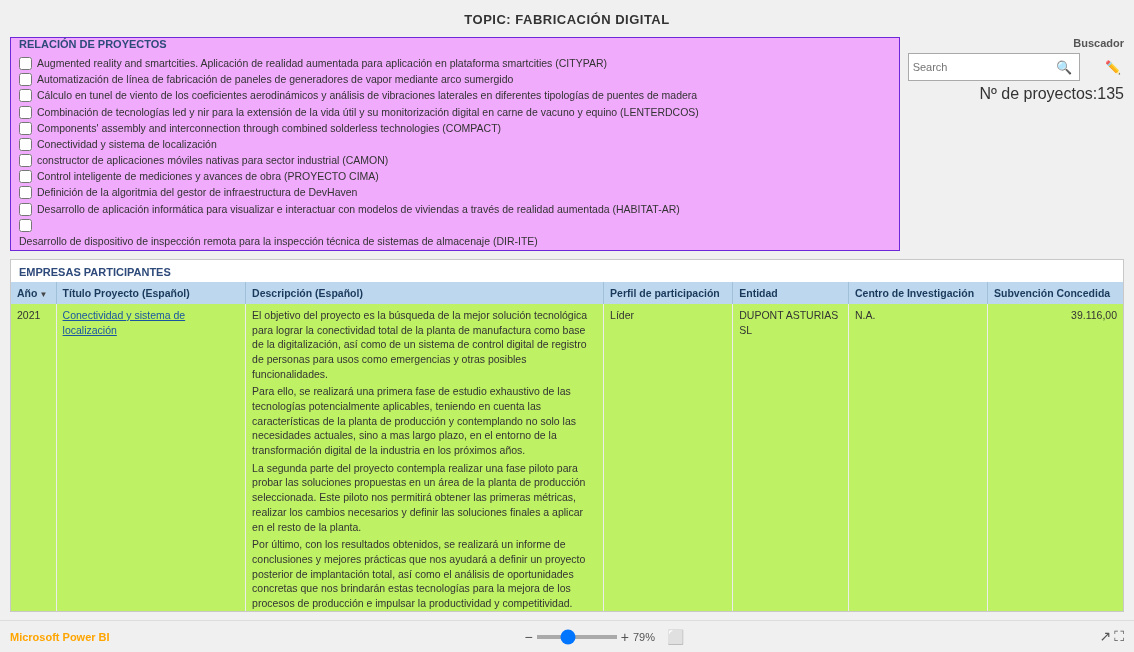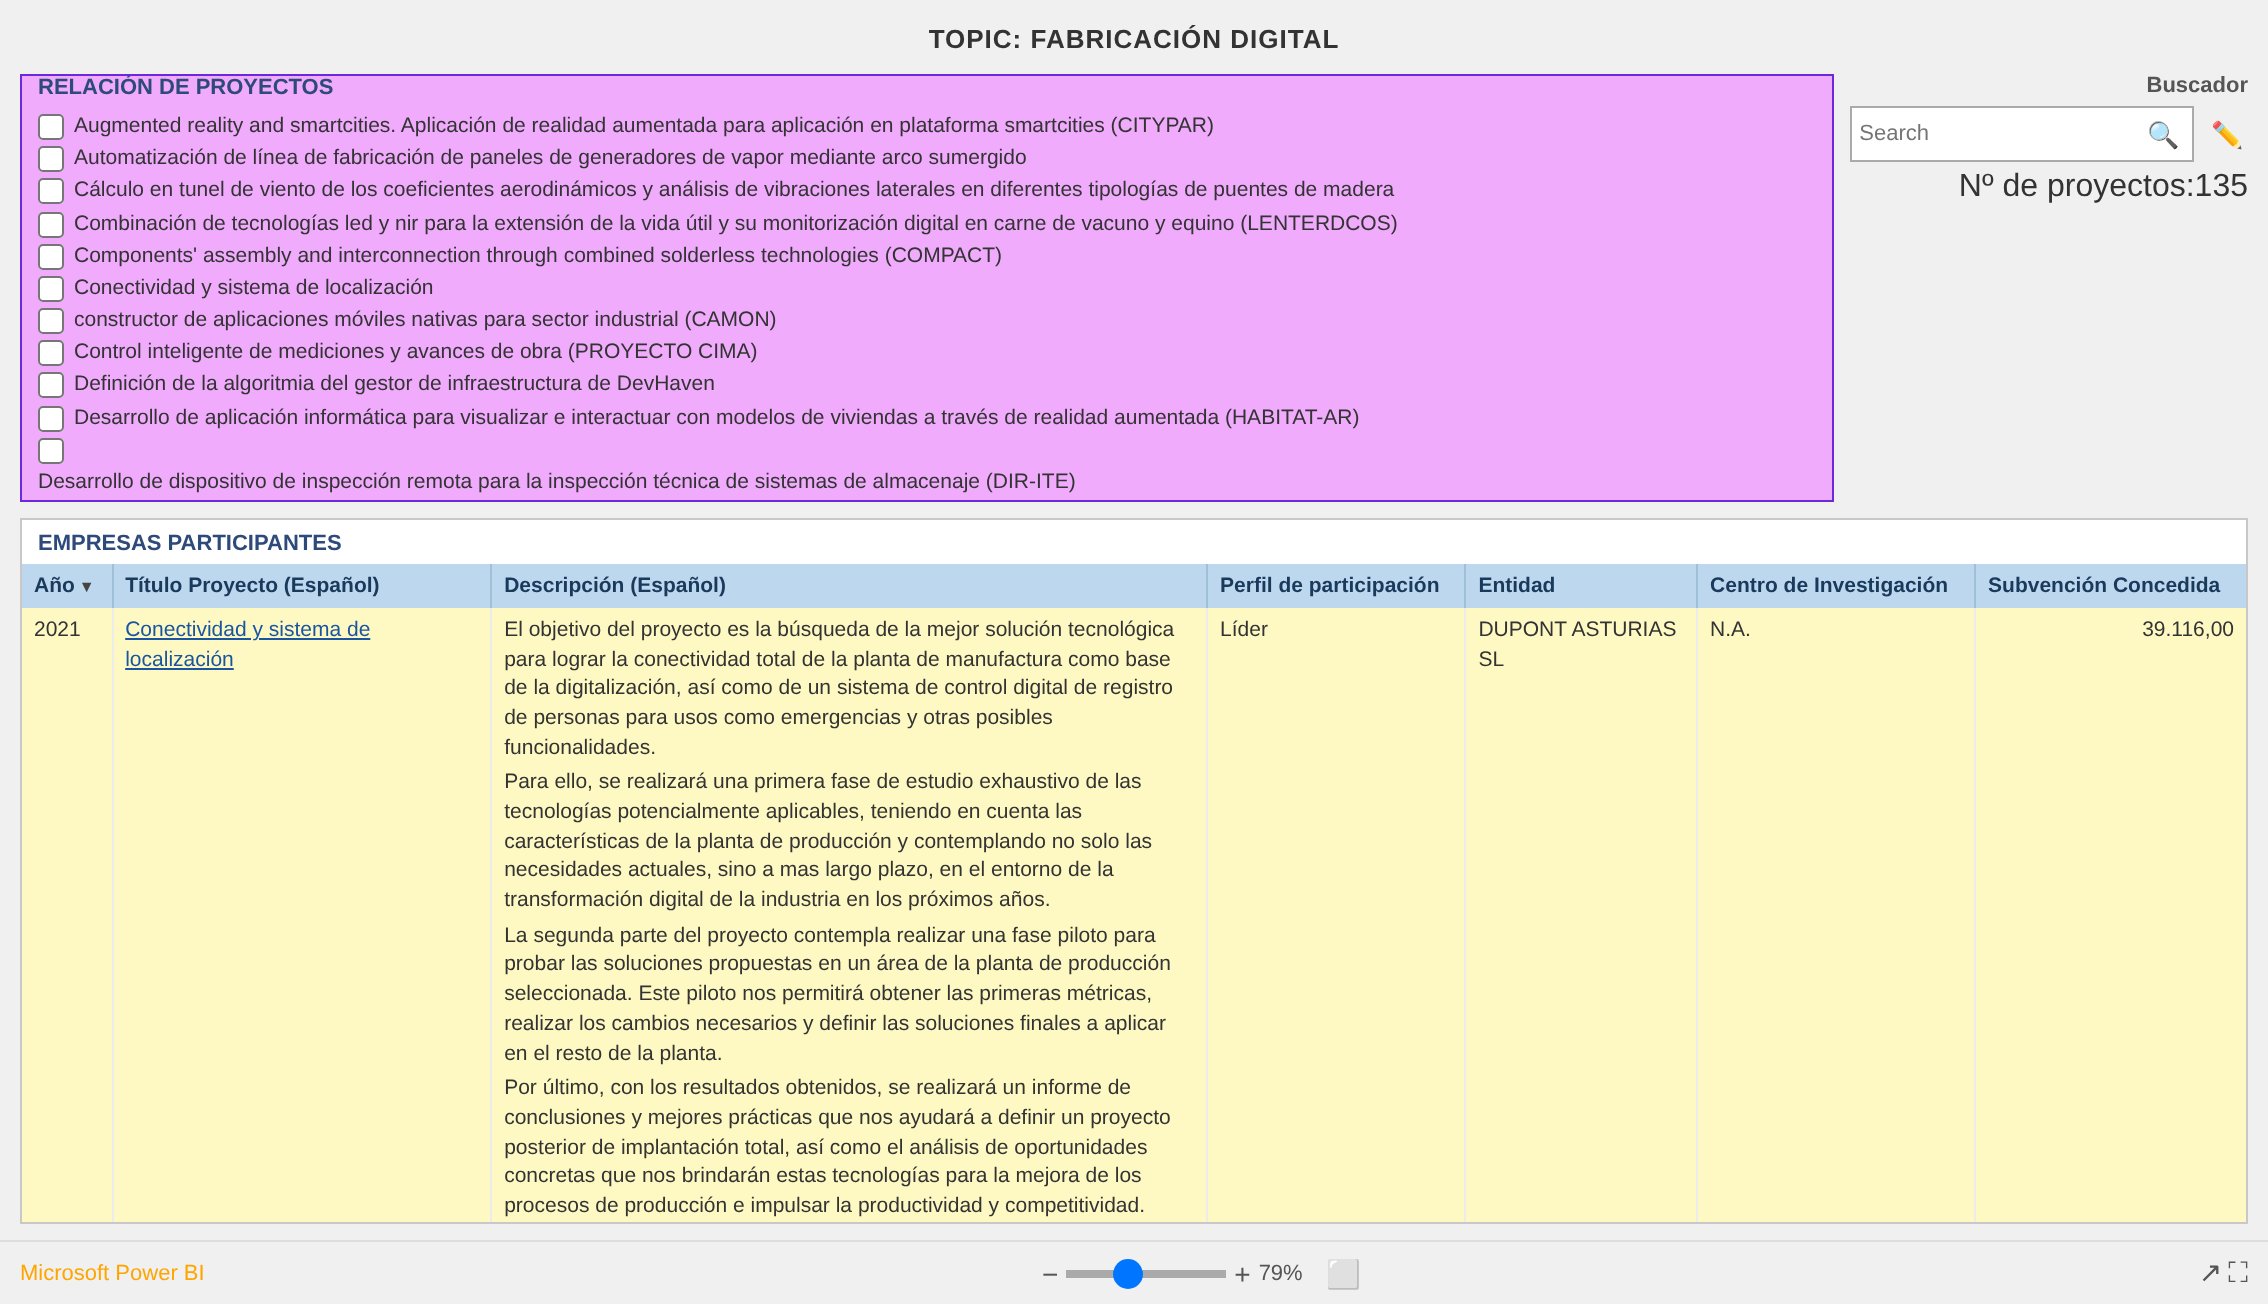--- a/index.html
+++ b/index.html
@@ -124,21 +124,21 @@
 
     .project-count {
       font-size: 16px;
       color: #333;
       text-align: right;
     }
 
     
     .table-section {
       border: 1px solid #c8c8c8;
-      background: #fef9c3;
+      background: #bef264;
       flex: 1;
       overflow: hidden;
       display: flex;
       flex-direction: column;
     }
 
     .table-panel-title {
       font-size: 11px;
       font-weight: bold;
       color: #2e4a7a;
@@ -264,34 +264,34 @@
       border: none;
       cursor: pointer;
       font-size: 14px;
       color: #555;
     }
 
     .powerbi-link {
       color: #ffa500;
       font-size: 11px;
       text-decoration: none;
-      font-weight: 400;
+      font-weight: 700;
     }
 
     .search-and-count {
       display: flex;
       flex-direction: column;
       gap: 4px;
       align-items: flex-end;
     }
 
     .search-row {
       display: flex;
       align-items: center;
-      gap: 3px;
+      gap: 20px;
     }
   </style>
 </head>
 <body>
 
 <div class="main-content">
 
   <div class="topic-header">
     <span>TOPIC:</span>
     <span>FABRICACIÓN DIGITAL</span>

